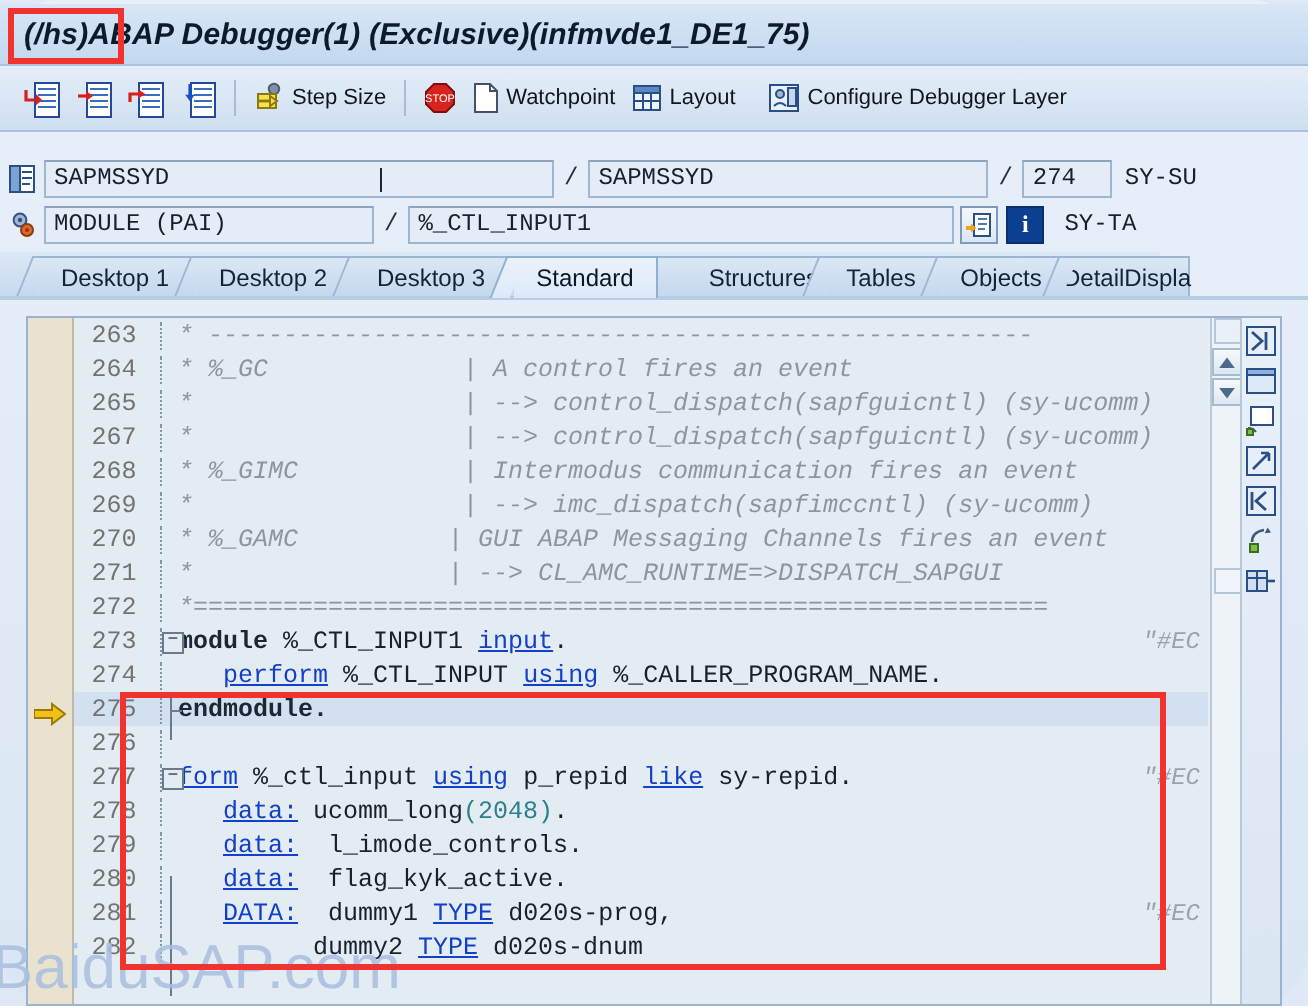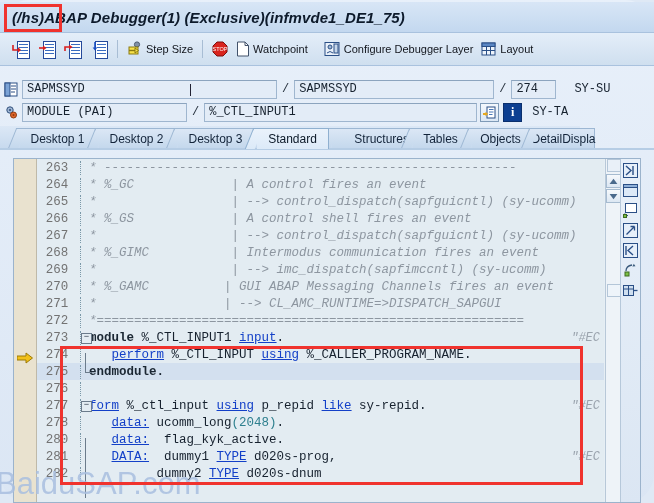--- a/index.html
+++ b/index.html
@@ -230,38 +230,38 @@
     </div>
 
     <div class="tb-btn">
       <svg width="14" height="16" viewBox="0 0 14 16">
         <path d="M1.5 1 h7.5 l3.5 3.5 v10.5 h-11 z" fill="#fff" stroke="#42526b"></path>
         <path d="M9 1 v3.5 h3.5" fill="none" stroke="#42526b"></path>
       </svg>
       <span class="tb-lab">Watchpoint</span>
     </div>
 
+    <div class="tb-btn">
+      <svg width="16" height="16" viewBox="0 0 16 16">
+        <rect x="1" y="2" width="13" height="12" fill="#eef4fb" stroke="#2a4f86"></rect>
+        <rect x="1" y="2" width="13" height="3.5" fill="#5b87c4" stroke="#2a4f86"></rect>
+        <path d="M5.5 5.5 V14 M9.5 5.5 V14 M1 9.5 H14" stroke="#2a4f86" fill="none"></path>
+      </svg>
+      <span class="tb-lab">Layout</span>
+    </div>
+
     <div class="tb-btn" style="margin-left:8px">
       <svg width="17" height="16" viewBox="0 0 17 16">
         <rect x="1" y="1.5" width="14" height="13" fill="#e9f0f9" stroke="#2a4f86"></rect>
         <circle cx="6" cy="6" r="2" fill="#9fb6d4" stroke="#2a4f86"></circle>
         <path d="M3 12 q3 -3 6 0" fill="none" stroke="#2a4f86"></path>
         <rect x="10" y="3" width="4" height="9" fill="#c6d7ea" stroke="#2a4f86"></rect>
       </svg>
       <span class="tb-lab">Configure Debugger Layer</span>
     </div>
-
-    <div class="tb-btn">
-      <svg width="16" height="16" viewBox="0 0 16 16">
-        <rect x="1" y="2" width="13" height="12" fill="#eef4fb" stroke="#2a4f86"></rect>
-        <rect x="1" y="2" width="13" height="3.5" fill="#5b87c4" stroke="#2a4f86"></rect>
-        <path d="M5.5 5.5 V14 M9.5 5.5 V14 M1 9.5 H14" stroke="#2a4f86" fill="none"></path>
-      </svg>
-      <span class="tb-lab">Layout</span>
-    </div>
   </div>
 
   <div class="fieldrow r1">
     <div class="ficon">
       <svg width="15" height="15" viewBox="0 0 15 15">
         <rect x="1" y="1" width="12" height="13" fill="#fff" stroke="#2a4f86"></rect>
         <rect x="1" y="1" width="5" height="13" fill="#7ba3d6" stroke="#2a4f86"></rect>
         <path d="M7 4 H12 M7 7 H12 M7 10 H11" stroke="#2a4f86"></path>
       </svg>
     </div>
@@ -269,21 +269,21 @@
       <span>SAPMSSYD</span>
     </div>
     <span class="fslash">/</span>
     <div class="finput" style="width:200px">
       <span>SAPMSSYD</span>
     </div>
     <span class="fslash">/</span>
     <div class="finput" style="width:45px">
       <span>274</span>
     </div>
-    <div class="fixedlab" style="width:70px;margin-left:14px;border:none;background:transparent">SY-SU</div>
+    <div class="fixedlab" style="width:70px;margin-left:2px;border:none;background:transparent">SY-SU</div>
   </div>
 
   <div class="fieldrow r2">
     <div class="ficon">
       <svg width="15" height="15" viewBox="0 0 15 15">
         <circle cx="6" cy="5" r="3.2" fill="#9fb6d4" stroke="#33527d"></circle>
         <circle cx="6" cy="5" r="1.1" fill="#33527d"></circle>
         <circle cx="9.5" cy="10" r="3" fill="#e2662a" stroke="#8c3a10"></circle>
         <circle cx="9.5" cy="10" r="1" fill="#8c3a10"></circle>
       </svg>
@@ -336,33 +336,33 @@
       </div>
     </div>
   <div class="tabunderline"></div>
 
   <div class="editor">
     <div class="gutter"></div>
     <div class="codearea" id="codearea">
         <div class="line"><span class="ln">263</span><span class="ltxt"><span class="cmt">* -------------------------------------------------------</span></span></div>
         <div class="line"><span class="ln">264</span><span class="ltxt"><span class="cmt">* %_GC             | A control fires an event</span></span></div>
         <div class="line"><span class="ln">265</span><span class="ltxt"><span class="cmt">*                  | --&gt; control_dispatch(sapfguicntl) (sy-ucomm)</span></span></div>
-        <div class="line"><span class="ln">266</span><span class="ltxt"><span class="cmt">* %_GS             | A control shell fires an event</span></span></div>
         <div class="line"><span class="ln">267</span><span class="ltxt"><span class="cmt">*                  | --&gt; control_dispatch(sapfguicntl) (sy-ucomm)</span></span></div>
         <div class="line"><span class="ln">268</span><span class="ltxt"><span class="cmt">* %_GIMC           | Intermodus communication fires an event</span></span></div>
         <div class="line"><span class="ln">269</span><span class="ltxt"><span class="cmt">*                  | --&gt; imc_dispatch(sapfimccntl) (sy-ucomm)</span></span></div>
         <div class="line"><span class="ln">270</span><span class="ltxt"><span class="cmt">* %_GAMC          | GUI ABAP Messaging Channels fires an event</span></span></div>
         <div class="line"><span class="ln">271</span><span class="ltxt"><span class="cmt">*                 | --&gt; CL_AMC_RUNTIME=&gt;DISPATCH_SAPGUI</span></span></div>
         <div class="line"><span class="ln">272</span><span class="ltxt"><span class="cmt">*=========================================================</span></span></div>
         <div class="line"><span class="ln">273</span><span class="ltxt"><span class="bold">module </span><span class="plain">%_CTL_INPUT1 </span><span class="kw">input</span><span class="plain">.</span></span><span class="ecm">"#EC</span><span class="fold" style="top: 4px;">−</span></div>
         <div class="line"><span class="ln">274</span><span class="ltxt"><span class="plain">   </span><span class="kw">perform</span><span class="plain"> %_CTL_INPUT </span><span class="kw">using</span><span class="plain"> %_CALLER_PROGRAM_NAME.</span></span></div>
         <div class="line hl"><span class="ln">275</span><span class="ltxt"><span class="bold">endmodule.</span></span><span style="position: absolute; left: 48px; top: 0px; width: 5px; height: 9px; border-left: 1px solid rgb(107, 123, 139); border-bottom: 1px solid rgb(107, 123, 139);"></span></div>
         <div class="line"><span class="ln">276</span><span class="ltxt"><span class="plain"></span></span></div>
         <div class="line"><span class="ln">277</span><span class="ltxt"><span class="kw">form</span><span class="plain"> %_ctl_input </span><span class="kw">using</span><span class="plain"> p_repid </span><span class="kw">like</span><span class="plain"> sy-repid.</span></span><span class="ecm">"#EC</span><span class="fold" style="top: 4px;">−</span></div>
         <div class="line"><span class="ln">278</span><span class="ltxt"><span class="plain">   </span><span class="kw">data:</span><span class="plain"> ucomm_long</span><span class="num">(2048)</span><span class="plain">.</span></span></div>
+        <div class="line"><span class="ln">279</span><span class="ltxt"><span class="plain">   </span><span class="kw">data:</span><span class="plain">  l_imode_controls.</span></span></div>
         <div class="line"><span class="ln">280</span><span class="ltxt"><span class="plain">   </span><span class="kw">data:</span><span class="plain">  flag_kyk_active.</span></span></div>
         <div class="line"><span class="ln">281</span><span class="ltxt"><span class="plain">   </span><span class="kw">DATA:</span><span class="plain">  dummy1 </span><span class="kw">TYPE</span><span class="plain"> d020s-prog,</span></span><span class="ecm">"#EC</span></div>
         <div class="line"><span class="ln">282</span><span class="ltxt"><span class="plain">         dummy2 </span><span class="kw">TYPE</span><span class="plain"> d020s-dnum</span></span></div>
         <div class="foldbar" style="top: 194px; height: 17px;"></div>
         <div class="foldbar" style="top: 279px; height: 60px;"></div>
       </div>
 
     <div class="vscroll">
       <div class="vs-top"></div>
       <div class="vs-up">

